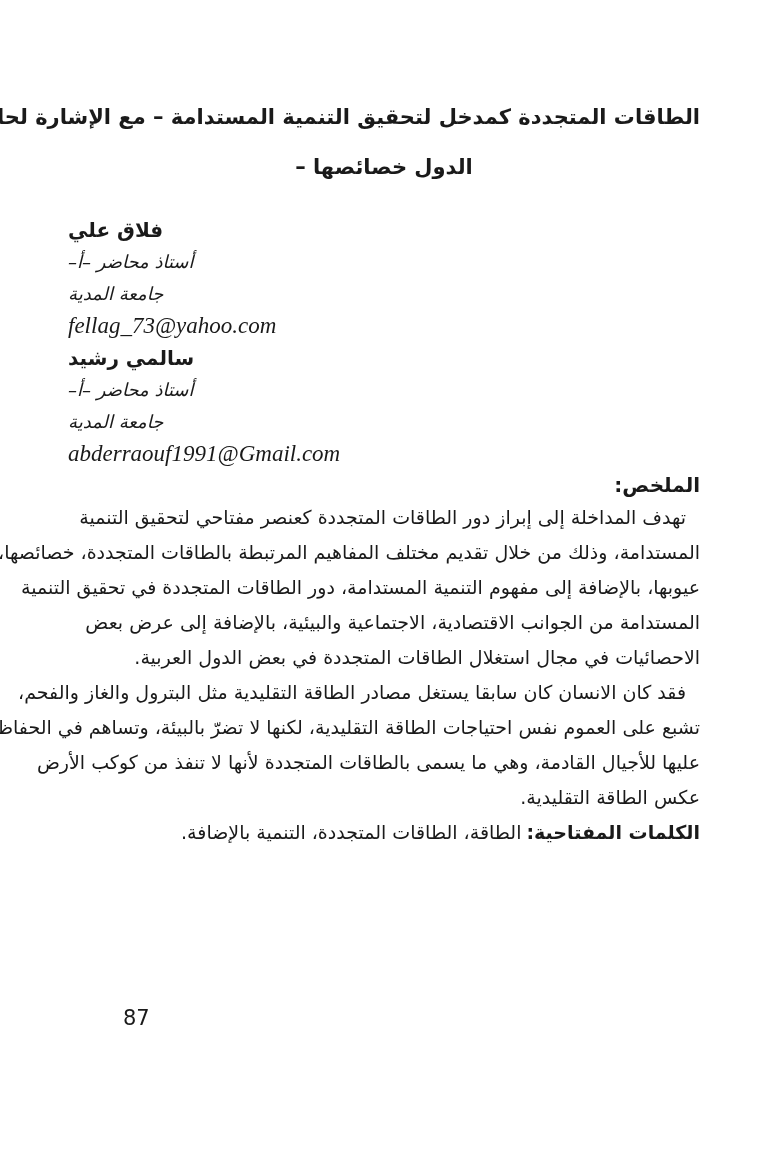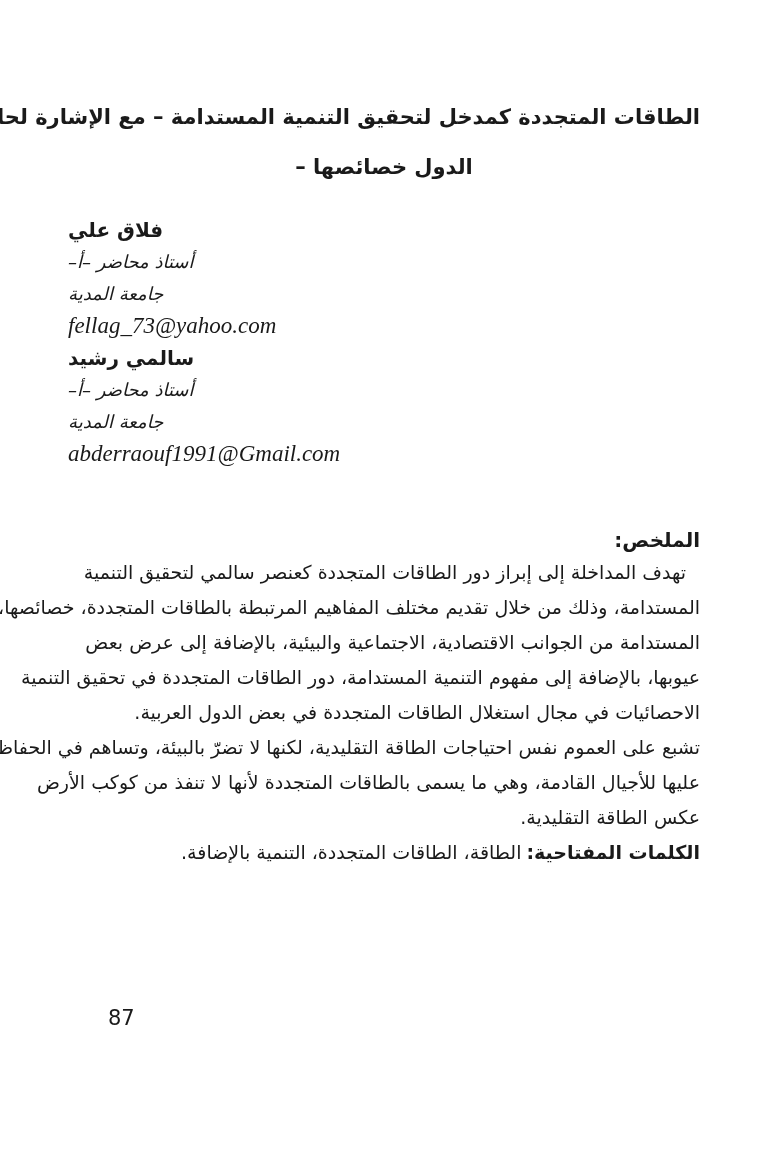--- a/index.html
+++ b/index.html
@@ -46,21 +46,20 @@
   }
   .author-email {
     font-family: "Liberation Serif", serif;
     font-style: italic;
     font-size: 23px;
     line-height: 32px;
     direction: ltr;
     unicode-bidi: embed;
   }
   .abstract-heading {
-    margin-top: 55px;
     font-size: 20px;
     font-weight: bold;
     line-height: 30px;
     text-align: right;
   }
   .para-line {
     font-size: 19px;
     line-height: 35px;
     text-align: right;
     white-space: nowrap;
@@ -73,21 +72,21 @@
     line-height: 35px;
     text-align: right;
   }
   .kw-label {
     font-weight: bold;
     margin-left: 5px;
   }
   .page-number {
     position: absolute;
     top: 1006px;
-    left: 108px;
+    left: 123px;
     direction: ltr;
     font-size: 21px;
     line-height: 24px;
     color: #1a1a1a;
   }
 </style>
 </head>
 <body>
 
 <div class="doc">
@@ -109,28 +108,29 @@
         <div class="author-name">سالمي رشيد</div>
         <div class="author-role">أستاذ محاضر –أ–</div>
         <div class="author-affiliation">جامعة المدية</div>
         <div class="author-email">abderraouf1991@Gmail.com</div>
       </div>
     </div>
 
     <div class="abstract-heading">الملخص:</div>
 
     <div>
-      <div class="para-line indent">تهدف المداخلة إلى إبراز دور الطاقات المتجددة كعنصر سالمي لتحقيق التنمية</div>
+      <div class="para-line indent">تهدف المداخلة إلى إبراز دور الطاقات المتجددة كعنصر مفتاحي لتحقيق التنمية</div>
       <div class="para-line">المستدامة، وذلك من خلال تقديم مختلف المفاهيم المرتبطة بالطاقات المتجددة، خصائصها،</div>
+      <div class="para-line">عيوبها، بالإضافة إلى مفهوم التنمية المستدامة، دور الطاقات المتجددة في تحقيق التنمية</div>
       <div class="para-line">المستدامة من الجوانب الاقتصادية، الاجتماعية والبيئية، بالإضافة إلى عرض بعض</div>
-      <div class="para-line">عيوبها، بالإضافة إلى مفهوم التنمية المستدامة، دور الطاقات المتجددة في تحقيق التنمية</div>
       <div class="para-line">الاحصائيات في مجال استغلال الطاقات المتجددة في بعض الدول العربية.</div>
     </div>
 
     <div>
+      <div class="para-line indent">فقد كان الانسان كان سابقا يستغل مصادر الطاقة التقليدية مثل البترول والغاز والفحم،</div>
       <div class="para-line">تشبع على العموم نفس احتياجات الطاقة التقليدية، لكنها لا تضرّ بالبيئة، وتساهم في الحفاظ</div>
       <div class="para-line">عليها للأجيال القادمة، وهي ما يسمى بالطاقات المتجددة لأنها لا تنفذ من كوكب الأرض</div>
       <div class="para-line">عكس الطاقة التقليدية.</div>
     </div>
 
     <div class="keywords-line">
       <span class="kw-label">الكلمات المفتاحية:</span><span>الطاقة، الطاقات المتجددة، التنمية بالإضافة.</span>
     </div>
 
   </div>

